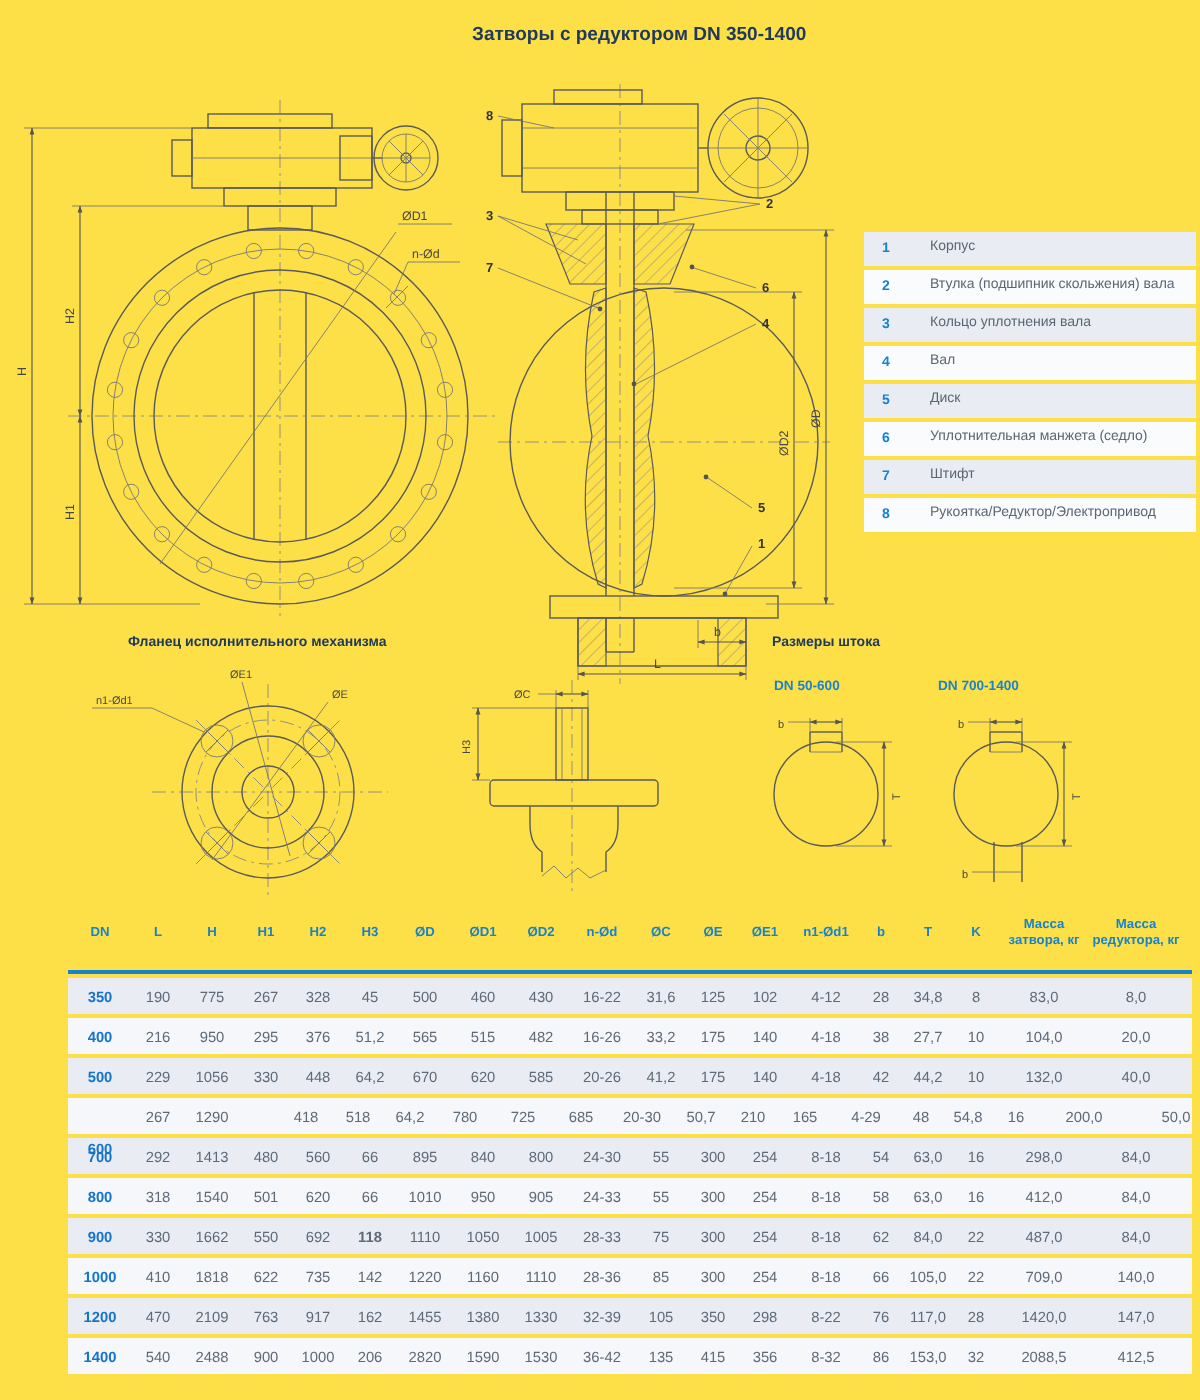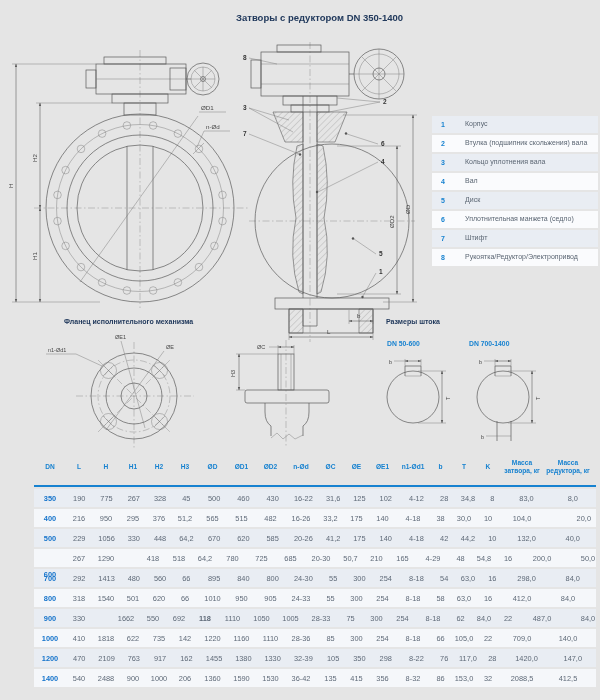--- a/index.html
+++ b/index.html
@@ -1,31 +1,31 @@
 <!DOCTYPE html>
 <html><head>
 <meta charset="utf-8">
 <style>
   html,body{margin:0;padding:0;background:#fff;}
-  .page{position:relative;width:600px;height:700px;background:#e5e5e5;overflow:hidden;
+  .page{position:relative;width:600px;height:700px;background:#fde047;overflow:hidden;
         font-family:"Liberation Sans",sans-serif;}
   .title{position:absolute;left:236px;top:12px;font-size:9.5px;font-weight:bold;color:#21395c;}
   .sec-label{position:absolute;font-size:7px;font-weight:bold;color:#21395c;}
   .dn-label{position:absolute;font-size:6.8px;font-weight:bold;color:#1782d0;}
   .legend{position:absolute;left:432px;top:116px;width:166px;}
   .legend-item{display:flex;align-items:center;min-height:15px;padding:1px 0;margin-bottom:2px;}
   .legend-item.shade{background:#e9edf3;}
   .legend-item.lite{background:#fafbfd;}
   .legend-num{width:24px;padding-left:9px;color:#1782d0;font-weight:bold;font-size:7px;flex:none;}
   .legend-label{font-size:7px;color:#5b6673;line-height:1.15;padding-right:3px;}
   .dtable{position:absolute;left:34px;top:452px;width:562px;}
   .t-head{display:flex;align-items:center;min-height:30px;border-bottom:2px solid #1782d0;padding-bottom:3px;}
   .t-hcell{font-size:6.6px;font-weight:bold;color:#1782d0;text-align:center;line-height:1.25;flex:none;}
   .t-row{display:flex;align-items:center;height:18px;margin-top:2px;}
-  .t-row.shade{background:#e9edf3;justify-content:space-between;}
+  .t-row.shade{background:#e9edf3;}
   .t-row.lite{background:#f5f7fa;}
   .t-cell{font-size:7.4px;color:#5f6a78;text-align:center;flex:none;}
   .t-cell.dn{color:#1473cb;font-weight:bold;}
   .draw{position:absolute;}
   .ln{stroke:#5a5a5a;stroke-width:.7;fill:none;}
   .thin{stroke:#777;stroke-width:.45;fill:none;}
   .dim{stroke:#555;stroke-width:.55;fill:none;}
   .cl{stroke:#888;stroke-width:.45;fill:none;stroke-dasharray:7 2.5 1.5 2.5;}
   .ht{stroke:#5a5a5a;stroke-width:.6;}
   svg text{font-family:"Liberation Sans",sans-serif;font-size:6.2px;fill:#474747;}
@@ -392,24 +392,24 @@
         <div class="t-cell" style="width: 26px;">51,2</div>
         <div class="t-cell" style="width: 29px;">565</div>
         <div class="t-cell" style="width: 29px;">515</div>
         <div class="t-cell" style="width: 29px;">482</div>
         <div class="t-cell" style="width: 32px;">16-26</div>
         <div class="t-cell" style="width: 27px;">33,2</div>
         <div class="t-cell" style="width: 25px;">175</div>
         <div class="t-cell" style="width: 27px;">140</div>
         <div class="t-cell" style="width: 34px;">4-18</div>
         <div class="t-cell" style="width: 21px;">38</div>
-        <div class="t-cell" style="width: 26px;">30,0</div>
+        <div class="t-cell" style="width: 26px;">27,7</div>
         <div class="t-cell" style="width: 22px;">10</div>
         <div class="t-cell" style="width: 46px;">104,0</div>
-        <div class="t-cell" style="width: 46px; text-align: right;">20,0</div>
+        <div class="t-cell" style="width: 46px;">20,0</div>
       </div>
       <div class="t-row shade">
         <div class="t-cell dn" style="width: 32px;">500</div>
         <div class="t-cell" style="width: 26px;">229</div>
         <div class="t-cell" style="width: 28px;">1056</div>
         <div class="t-cell" style="width: 26px;">330</div>
         <div class="t-cell" style="width: 26px;">448</div>
         <div class="t-cell" style="width: 26px;">64,2</div>
         <div class="t-cell" style="width: 29px;">670</div>
         <div class="t-cell" style="width: 29px;">620</div>
@@ -484,21 +484,21 @@
         <div class="t-cell" style="width: 34px;">8-18</div>
         <div class="t-cell" style="width: 21px;">58</div>
         <div class="t-cell" style="width: 26px;">63,0</div>
         <div class="t-cell" style="width: 22px;">16</div>
         <div class="t-cell" style="width: 46px;">412,0</div>
         <div class="t-cell" style="width: 46px;">84,0</div>
       </div>
       <div class="t-row shade">
         <div class="t-cell dn" style="width: 32px;">900</div>
         <div class="t-cell" style="width: 26px;">330</div>
-        <div class="t-cell" style="width: 28px; margin-left: 20px;">1662</div>
+        <div class="t-cell" style="width: 28px;">1662</div>
         <div class="t-cell" style="width: 26px;">550</div>
         <div class="t-cell" style="width: 26px;">692</div>
         <div class="t-cell" style="width: 26px; font-weight: bold;">118</div>
         <div class="t-cell" style="width: 29px;">1110</div>
         <div class="t-cell" style="width: 29px;">1050</div>
         <div class="t-cell" style="width: 29px;">1005</div>
         <div class="t-cell" style="width: 32px;">28-33</div>
         <div class="t-cell" style="width: 27px;">75</div>
         <div class="t-cell" style="width: 25px;">300</div>
         <div class="t-cell" style="width: 27px;">254</div>
@@ -551,21 +551,21 @@
         <div class="t-cell" style="width: 46px;">1420,0</div>
         <div class="t-cell" style="width: 46px;">147,0</div>
       </div>
       <div class="t-row lite">
         <div class="t-cell dn" style="width: 32px;">1400</div>
         <div class="t-cell" style="width: 26px;">540</div>
         <div class="t-cell" style="width: 28px;">2488</div>
         <div class="t-cell" style="width: 26px;">900</div>
         <div class="t-cell" style="width: 26px;">1000</div>
         <div class="t-cell" style="width: 26px; text-align: center;">206</div>
-        <div class="t-cell" style="width: 29px;">1360</div>
+        <div class="t-cell" style="width: 29px;">2820</div>
         <div class="t-cell" style="width: 29px;">1590</div>
         <div class="t-cell" style="width: 29px;">1530</div>
         <div class="t-cell" style="width: 32px;">36-42</div>
         <div class="t-cell" style="width: 27px;">135</div>
         <div class="t-cell" style="width: 25px;">415</div>
         <div class="t-cell" style="width: 27px;">356</div>
         <div class="t-cell" style="width: 34px;">8-32</div>
         <div class="t-cell" style="width: 21px;">86</div>
         <div class="t-cell" style="width: 26px;">153,0</div>
         <div class="t-cell" style="width: 22px;">32</div>

